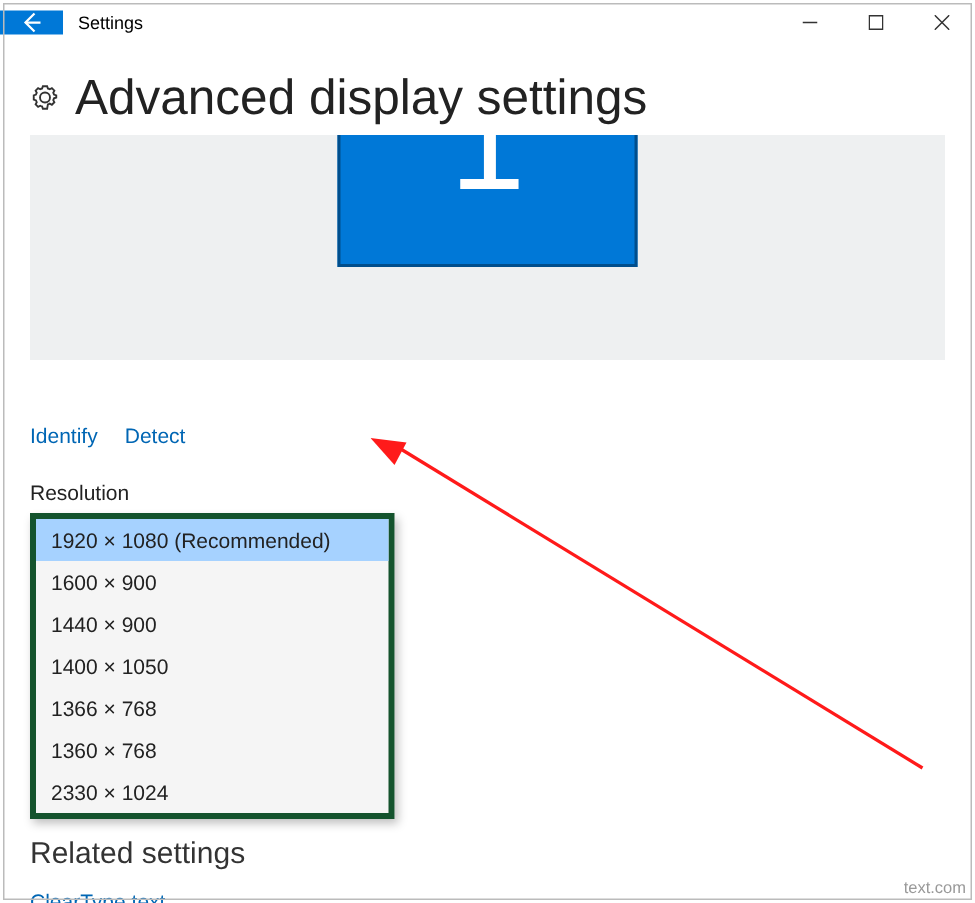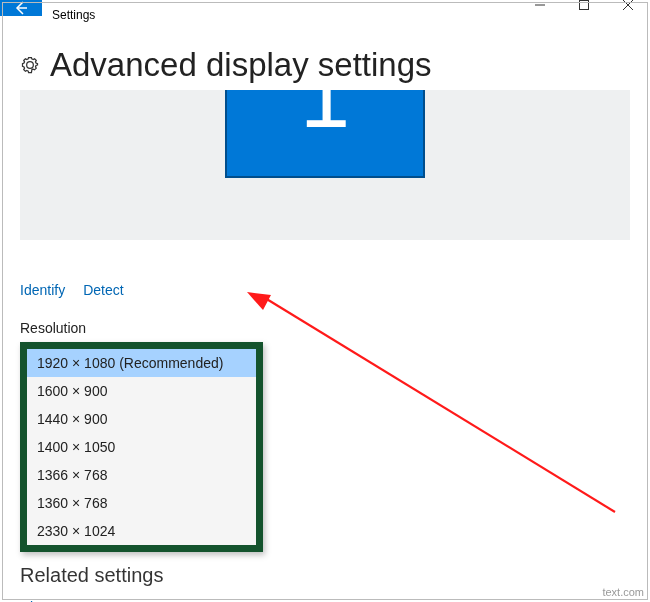--- a/index.html
+++ b/index.html
@@ -1,33 +1,33 @@
 <!DOCTYPE html>
 <html><head>
   <meta charset="utf-8">
   <style>
     * { margin: 0; padding: 0; box-sizing: border-box; font-family: "Segoe UI", sans-serif; }
     body { width: 650px; height: 602px; background: #fff; position: relative; overflow: hidden; }
     .outer-border { position: absolute; inset: 2px; border: 1px solid #bbb; pointer-events: none; }
-    .titlebar { height: 30px; display: flex; align-items: flex-start; background: #fff; }
+    .titlebar { height: 30px; display: flex; align-items: center; background: #fff; }
     .back-btn { width: 42px; background: #0078d7; display: flex; align-items: center; justify-content: center; color: #fff; }
     .title-text { flex: 0 0 auto; padding-left: 10px; font-size: 12px; line-height: 30px; color: #000; }
     .title-spacer { flex: 1; }
     .win-btn { width: 44px; display: flex; align-items: center; justify-content: center; color: #333; font-size: 12px; }
     .content { padding: 16px 20px 0 20px; }
     .heading-row { display: flex; align-items: center; gap: 10px; }
     .gear { width: 20px; height: 20px; color: #333; }
     .heading { font-size: 33px; font-weight: 300; color: #222; }
     .preview-area { margin-top: 6px; height: 150px; background: #eef0f1; position: relative; overflow: hidden; }
     .monitor { position: absolute; left: 50%; transform: translateX(-50%); top: -36px; width: 200px; height: 124px; background: #0078d7; border: 2px solid #004e8c; display: flex; align-items: center; justify-content: center; }
     .monitor-num { color: #fff; font-size: 90px; font-weight: 200; line-height: 1; transform: translateY(-20px); }
     .links-row { margin-top: 6px; display: flex; gap: 18px; font-size: 14px; }
     .link { color: #0066b4; margin-top: 36px; }
     .label-res { margin-top: 22px; font-size: 14px; color: #222; }
-    .dropdown-list { margin-top: 6px; width: 243px; border: 7px solid #14532d; background: #f5f5f5; box-shadow: 2px 3px 6px rgba(0,0,0,0.25); font-size: 14px; }
+    .dropdown-list { margin-top: 6px; width: 243px; border: 4px solid #14532d; background: #f5f5f5; box-shadow: 2px 3px 6px rgba(0,0,0,0.25); font-size: 14px; }
     .dropdown-item { padding: 6px 10px; color: #222; cursor: default; }
     .dropdown-item.selected { background: #a6d2ff; }
     .related-heading { margin-top: 12px; font-size: 20px; font-weight: 400; color: #101010; opacity: 0.85; }
     .cleartype { margin-top: 12px; font-size: 14px; color: #0066b4; }
     .arrow-overlay { position: absolute; left: 247px; top: 292px; pointer-events: none; }
     .watermark { position: absolute; right: 6px; bottom: 4px; font-size: 11px; color: #999; }
   </style>
 </head>
 <body>
 

